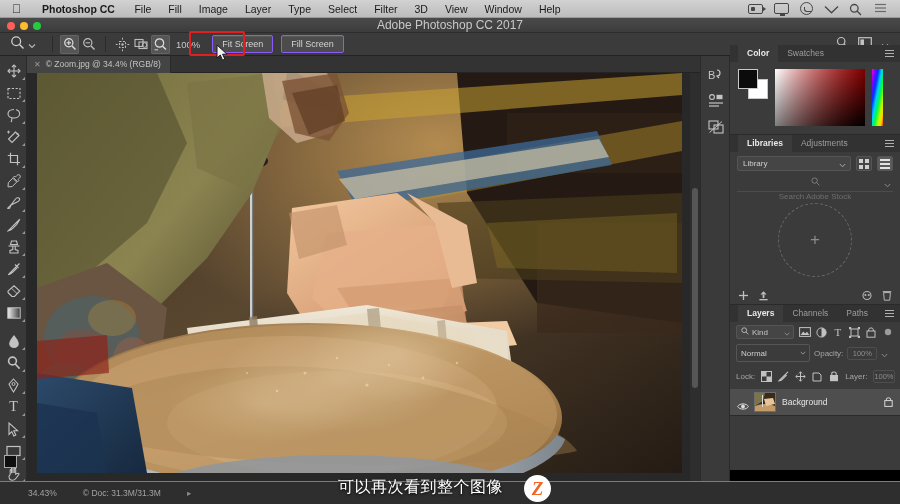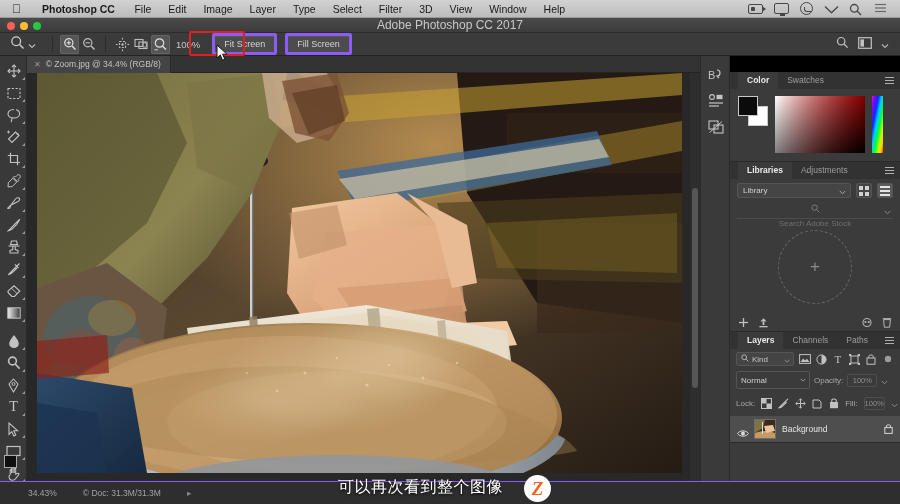--- a/index.html
+++ b/index.html
@@ -55,21 +55,21 @@
   .opt-sep { width:1px; height:16px; background:#2b2b2b; margin:0 7px; }
   .btn-sq {
     width: 19px; height: 19px; border-radius: 2px;
     display:flex; align-items:center; justify-content:center;
     color:#c0c0c0;
   }
   .btn-sq.on { background:#555; box-shadow: inset 0 0 0 1px #646464; }
   .pct { color:#c9c9c9; font-size:9.5px; margin: 0 12px 0 6px; }
   .pbtn {
     background:#4c4c4c; color:#d4d4d4; font-size:9px;
-    border:3px solid #8b5cf6; border-radius:2px;
+    border:1px solid #8b5cf6; border-radius:2px;
     padding: 3px 9px; margin-right: 8px;
     box-shadow: inset 0 1px 0 #585858;
   }
   .optbar .right { margin-left:auto; display:flex; align-items:center; gap:9px; padding-right:11px; }
 
   
   .annot {
     position: absolute; left: 189px; top: 31px; width: 56px; height: 25px;
     border: 2.3px solid #e02020; border-radius: 2px; z-index: 30; pointer-events:none;
   }
@@ -120,21 +120,21 @@
   
   .minidock {
     position:absolute; right:170px; top:56px; width:30px; height:425px;
     background:#3a3a3a; border-left:1px solid #2a2a2a; border-right:1px solid #2a2a2a;
     padding-top: 6px;
   }
   .minidock .mi {
     width:30px; height:26px; display:flex; align-items:center; justify-content:center;
     color:#c4c4c4;
   }
-  .rpanels { position:absolute; right:0; top:72px; width:170px; height:425px; background:#3b3b3b; }
+  .rpanels { position:absolute; right:0; top:45px; width:170px; height:425px; background:#3b3b3b; }
   .pgroup { border-bottom:1px solid #2a2a2a; }
   .ptabs {
     height:17px; background:#323232; display:flex; align-items:center;
     padding-left:8px; gap:0; position:relative;
   }
   .ptab { font-size:8.5px; color:#9d9d9d; padding:0 9px; height:17px; line-height:17px; }
   .ptab.act { color:#e8e8e8; background:#3b3b3b; font-weight:bold; }
   .pmenu { position:absolute; right:6px; top:5px; width:9px; height:7px; }
   .pmenu i { display:block; height:1px; background:#b0b0b0; margin-bottom:2px; }
 
@@ -211,21 +211,21 @@
 </style>
 </head>
 <body>
 
 <div id="app">
 
   <div class="macbar">
     <div class="apple"></div>
     <div class="appname">Photoshop CC</div>
     <div class="mitem">File</div>
-    <div class="mitem">Edit</div>
+    <div class="mitem">Fill</div>
     <div class="mitem">Image</div>
     <div class="mitem">Layer</div>
     <div class="mitem">Type</div>
     <div class="mitem">Select</div>
     <div class="mitem">Filter</div>
     <div class="mitem">3D</div>
     <div class="mitem">View</div>
     <div class="mitem">Window</div>
     <div class="mitem">Help</div>
     <div class="spacer"></div>
@@ -940,21 +940,21 @@
           <svg width="11" height="11" viewBox="0 0 11 11">
               <path d="M1 2 L1 10 L9 10 L9 4 L7 2 Z" fill="none" stroke="#c2c2c2" stroke-width="1"></path>
             </svg>
         </span>
         <span class="fic">
           <svg width="10" height="12" viewBox="0 0 10 12">
               <rect x="1" y="5" width="8" height="6.2" fill="#c2c2c2"></rect>
               <path d="M2.8 5 L2.8 3.2 C2.8 1.5 7.2 1.5 7.2 3.2 L7.2 5" fill="none" stroke="#c2c2c2" stroke-width="1.1"></path>
             </svg>
         </span>
-        <span class="lbl" style="margin-left:auto">Fill:</span>
+        <span class="lbl" style="margin-left:auto">Layer:</span>
         <span class="val-box">100%</span>
         <span>
           <svg width="7" height="5" viewBox="0 0 7 5">
               <path d="M0.8 1 L3.5 3.8 L6.2 1" fill="none" stroke="#8a8a8a" stroke-width="1"></path>
             </svg>
         </span>
       </div>
 
       <div class="layer-row">
         <span class="eye">

